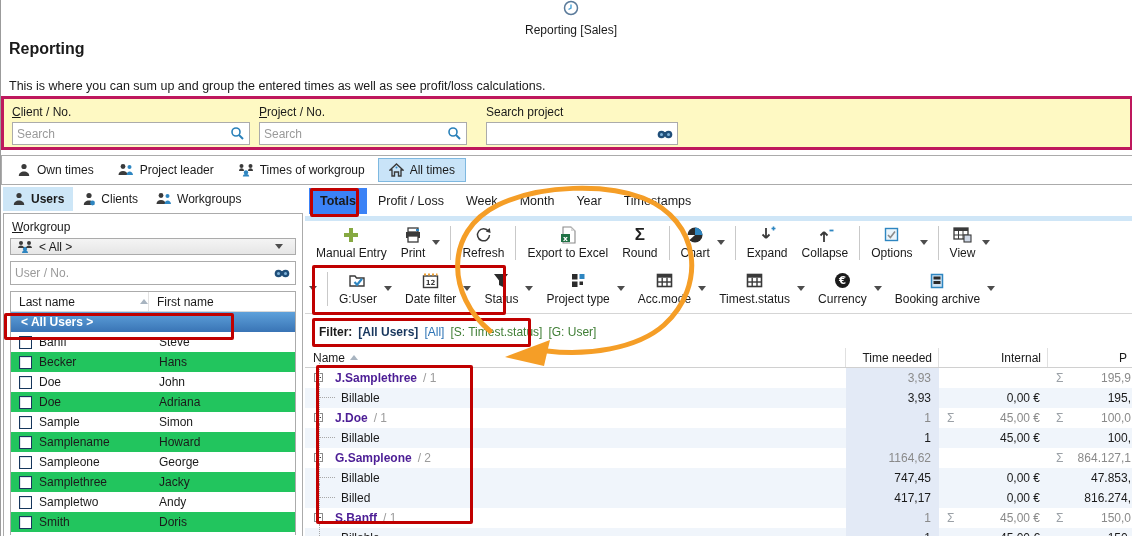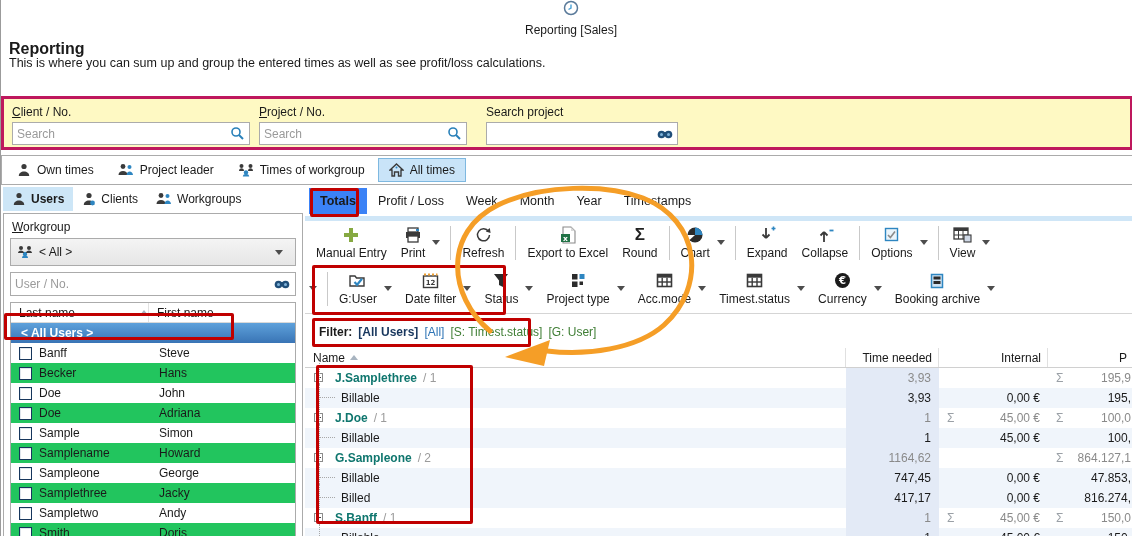--- a/index.html
+++ b/index.html
@@ -3,21 +3,21 @@
 <meta charset="utf-8">
 <style>
   * { margin:0; padding:0; box-sizing:border-box; }
   html,body { width:1132px; height:536px; overflow:hidden; background:#fff;
     font-family:"Liberation Sans","DejaVu Sans",sans-serif; font-size:12px; color:#1a1a1a; }
   #page { position:relative; width:1132px; height:536px; background:#fff; border-left:1px solid #9b9b9b; }
 
   
   #titlebar { position:absolute; left:0; top:0; width:1132px; height:30px; display:flex; align-items:center; padding-left:8px; gap:7px;flex-direction:column; }
   #page-heading { position:absolute; left:8px; top:40px; font-size:16px; font-weight:bold; }
-  #page-desc { position:absolute; left:8px; top:56px; font-size:12.5px; }
+  #page-desc { position:absolute; left:8px; top:79px; font-size:12.5px; }
 
   
   #search-strip { position:absolute; left:0; top:96px; width:1132px; height:54px; border:3px solid #be185d; background:#fef9c3; }
   .fld-label { position:absolute; top:6px; font-size:12px; }
   .fld-label u { text-decoration:underline; }
   .inp { position:absolute; top:23px; height:23px; border:1px solid #ababab; background:#fff; display:flex; align-items:center; }
   .inp input { flex:1; border:none; outline:none; height:100%; padding:0 4px; font-family:inherit; font-size:12px; color:#333; min-width:0; background:transparent; }
   .inp input::placeholder { color:#9a9a9a; }
   .inp .icon { margin-right:4px; display:flex; }
 
@@ -26,21 +26,21 @@
   .vtab { display:flex; align-items:center; gap:6px; padding:4px 10px; margin-right:2px; cursor:default; border:1px solid transparent; }
   .vtab.sel { background:#c9e4f8; border:1px solid #7eb8e0; }
 
   
   #left-panel { position:absolute; left:0; top:185px; width:304px; height:351px; }
   #left-tabs { position:absolute; left:2px; top:2px; display:flex; align-items:center; }
   .ltab { display:flex; align-items:center; gap:5px; padding:5px 9px; }
   .ltab.sel { background:#cde6f7; font-weight:bold; }
   #left-box { position:absolute; left:2px; top:28px; width:300px; height:323px; border:1px solid #ababab; border-bottom:none; padding:4px 6px; }
   #workgroup-label { margin:2px 0 4px 2px; }
-  #workgroup-select { height:28px; border:1px solid #ababab; background:linear-gradient(#f4f4f4,#e6e6e6); display:flex; align-items:center; gap:6px; padding:0 6px; margin-bottom:6px; }
+  #workgroup-select { height:17px; border:1px solid #ababab; background:linear-gradient(#f4f4f4,#e6e6e6); display:flex; align-items:center; gap:6px; padding:0 6px; margin-bottom:6px; }
   #workgroup-select .val { flex:1; }
   #user-search { height:24px; border:1px solid #ababab; display:flex; align-items:center; margin-bottom:6px; }
   #user-search input { flex:1; border:none; outline:none; padding:0 4px; font-family:inherit; font-size:12px; background:transparent; }
   #user-search input::placeholder { color:#9a9a9a; }
   #user-list { border:1px solid #ababab; border-bottom:none; height:244px; overflow:hidden; }
   .ul-head { display:flex; height:20px; align-items:center; border-bottom:1px solid #d9d9d9; background:#fff; }
   .ul-head .c1 { width:138px; padding-left:8px; border-right:1px solid #e2e2e2; display:flex; align-items:center; gap:5px; height:100%;justify-content:space-between; }
   .ul-head .c2 { padding-left:8px; }
   .urow { display:flex; height:20px; align-items:center; }
   .urow.alt { background:#22c55e; }
@@ -77,21 +77,21 @@
   #rt-rows { position:relative; }
   .rrow { height:20px; align-items:center; }
   .rrow .cell { height:100%; display:flex; align-items:center; }
   .rrow .name-cell { position:relative; padding-left:0; }
   .rrow.child { background:#f0f5fb; }
   .rrow .time-cell { background:#e3eaf6; justify-content:flex-end; padding-right:8px; }
   .rrow .money-cell { justify-content:space-between; padding:0 8px 0 8px; }
   .rrow .p-cell { padding-right:2px; }
   .sigma { color:#9aa0a6; font-size:12px; }
   .gval { color:#8a8a8a; }
-  .grp-name { color:#0f766e; font-weight:bold; margin-right:6px; }
+  .grp-name { color:#4c1d95; font-weight:bold; margin-right:6px; }
   .grp-count { color:#9b9b9b; }
   .treebox { position:absolute; left:9px; top:5px; width:9px; height:9px; border:1px solid #8c8c8c; background:#fff; }
   .treebox::before { content:""; position:absolute; left:1px; top:3px; width:5px; height:1px; background:#444; }
   .grp-label { margin-left:30px; }
   .child-label { margin-left:36px; }
   .stub { position:absolute; left:14px; top:-4px; width:16px; height:14px; border-left:1px dotted #a8a8a8; border-bottom:1px dotted #a8a8a8; }
   #tree-trunk { position:absolute; left:14px; top:10px; height:152px; width:1px; border-left:1px dotted #a8a8a8; pointer-events:none; }
 
   
   .redbox { position:absolute; border:3px solid #c00000; border-radius:2px; z-index:50; pointer-events:none; }

